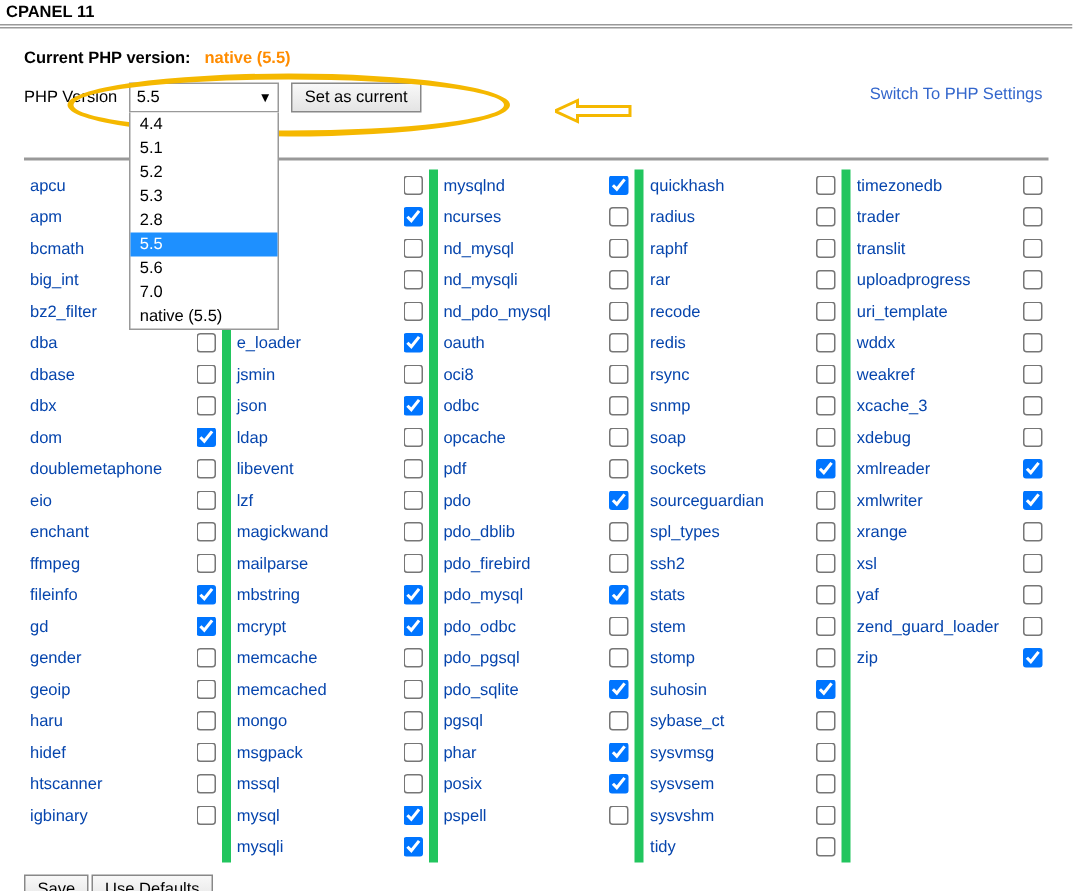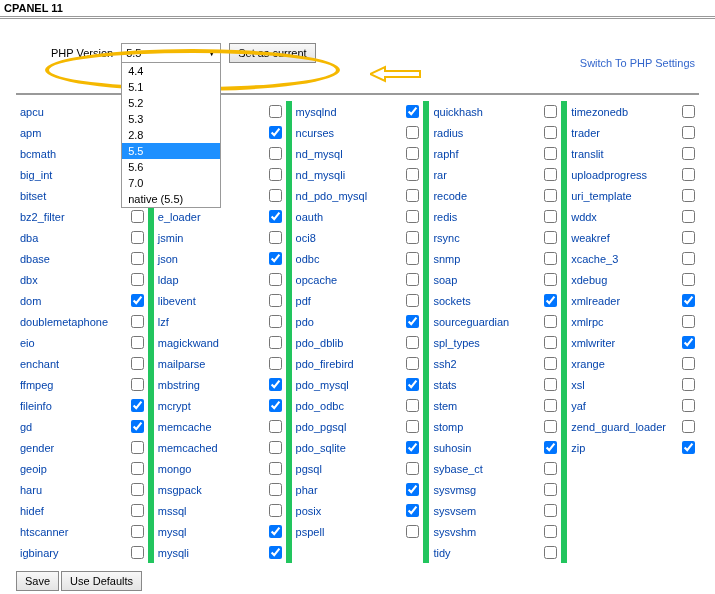--- a/index.html
+++ b/index.html
@@ -3,21 +3,21 @@
   <meta charset="utf-8">
   <style>
     * { margin: 0; padding: 0; box-sizing: border-box; }
     body { font-family: Verdana, Arial, sans-serif; font-size: 11px; background: #fff; width: 715px; }
     .header-bar { background: #fff; border-bottom: 1px solid #999; padding: 2px 4px; font-weight: bold; font-size: 11px; font-family: Arial; }
     .header-rule { border: none; border-top: 1px solid #999; margin-top: 1px; }
     .content { padding: 14px 16px 10px 16px; position: relative; }
     .current-label { font-weight: bold; color: #000; }
     .current-value { font-weight: bold; color: #ff8c00; }
     .version-row { margin-top: 10px; display: flex; align-items: center; gap: 8px; position: relative; }
-    .version-label { color: #000; margin-left: 35px; }
+    .version-label { color: #000; }
     .select-wrap { position: relative; }
     .select-display { border: 1px solid #999; background: #fff; width: 100px; height: 20px; padding: 1px 4px; display: flex; align-items: center; justify-content: space-between; cursor: pointer; }
     .select-display .arrow { font-size: 9px; }
     .dropdown { position: absolute; top: 20px; left: 0; width: 100px; border: 1px solid #999; border-top: none; background: #fff; z-index: 100; }
     .dropdown .opt { padding: 2px 6px; cursor: pointer; color: #000; }
     .dropdown .opt.sel { background: #1e90ff; color: #fff; }
     .set-btn { border: 1px solid #888; background: linear-gradient(#f8f8f8,#e4e4e4); padding: 3px 8px; cursor: pointer; font-size: 11px; }
     .switch-link { position: absolute; right: 20px; top: 38px; color: #3366cc; cursor: pointer; font-size: 11px; }
     .ring { position: absolute; left: 45px; top: 30px; width: 295px; height: 42px; border: 4px solid #f5b800; border-radius: 50%; z-index: 50; pointer-events: none; }
     .arrow-annot { position: absolute; left: 370px; top: 45px; pointer-events: none; }
@@ -38,20 +38,25 @@
   <span>CPANEL 11</span>
 </div>
 <hr class="header-rule">
 
 <div class="content">
   <div class="ring"></div>
   <svg class="arrow-annot" width="55" height="20">
     <polygon points="0,10 15,3 15,7 50,7 50,13 15,13 15,17" fill="none" stroke="#f5b800" stroke-width="2"></polygon>
   </svg>
 
+  <div>
+    <span class="current-label">Current PHP version:</span>
+    <span>&nbsp;</span>
+    <span class="current-value">native (5.5)</span>
+  </div>
 
   <div class="version-row">
     <span class="version-label">PHP Version</span>
     <div class="select-wrap">
       <div class="select-display">
         <span>5.5</span>
         <span class="arrow">▼</span>
       </div>
       <div class="dropdown" id="dropdown">
           <div class="opt">4.4</div>
@@ -84,24 +89,20 @@
         </div>
         <div class="ext-row">
           <span class="ext-name">bcmath</span>
           <input type="checkbox" class="ext-cb" style="">
         </div>
         <div class="ext-row">
           <span class="ext-name">big_int</span>
           <input type="checkbox" class="ext-cb" style="">
         </div>
         <div class="ext-row">
-          <span class="ext-name">bitset</span>
-          <input type="checkbox" class="ext-cb" style="">
-        </div>
-        <div class="ext-row">
           <span class="ext-name">bz2_filter</span>
           <input type="checkbox" class="ext-cb" style="">
         </div>
         <div class="ext-row">
           <span class="ext-name">dba</span>
           <input type="checkbox" class="ext-cb" style="">
         </div>
         <div class="ext-row">
           <span class="ext-name">dbase</span>
           <input type="checkbox" class="ext-cb" style="">
@@ -462,24 +463,20 @@
           <span class="ext-name">xcache_3</span>
           <input type="checkbox" class="ext-cb" style="">
         </div>
         <div class="ext-row">
           <span class="ext-name">xdebug</span>
           <input type="checkbox" class="ext-cb" style="">
         </div>
         <div class="ext-row">
           <span class="ext-name">xmlreader</span>
           <input type="checkbox" class="ext-cb" checked="" style="">
-        </div>
-        <div class="ext-row">
-          <span class="ext-name">xmlrpc</span>
-          <input type="checkbox" class="ext-cb" style="">
         </div>
         <div class="ext-row">
           <span class="ext-name">xmlwriter</span>
           <input type="checkbox" class="ext-cb" checked="" style="">
         </div>
         <div class="ext-row">
           <span class="ext-name">xrange</span>
           <input type="checkbox" class="ext-cb" style="">
         </div>
         <div class="ext-row">

